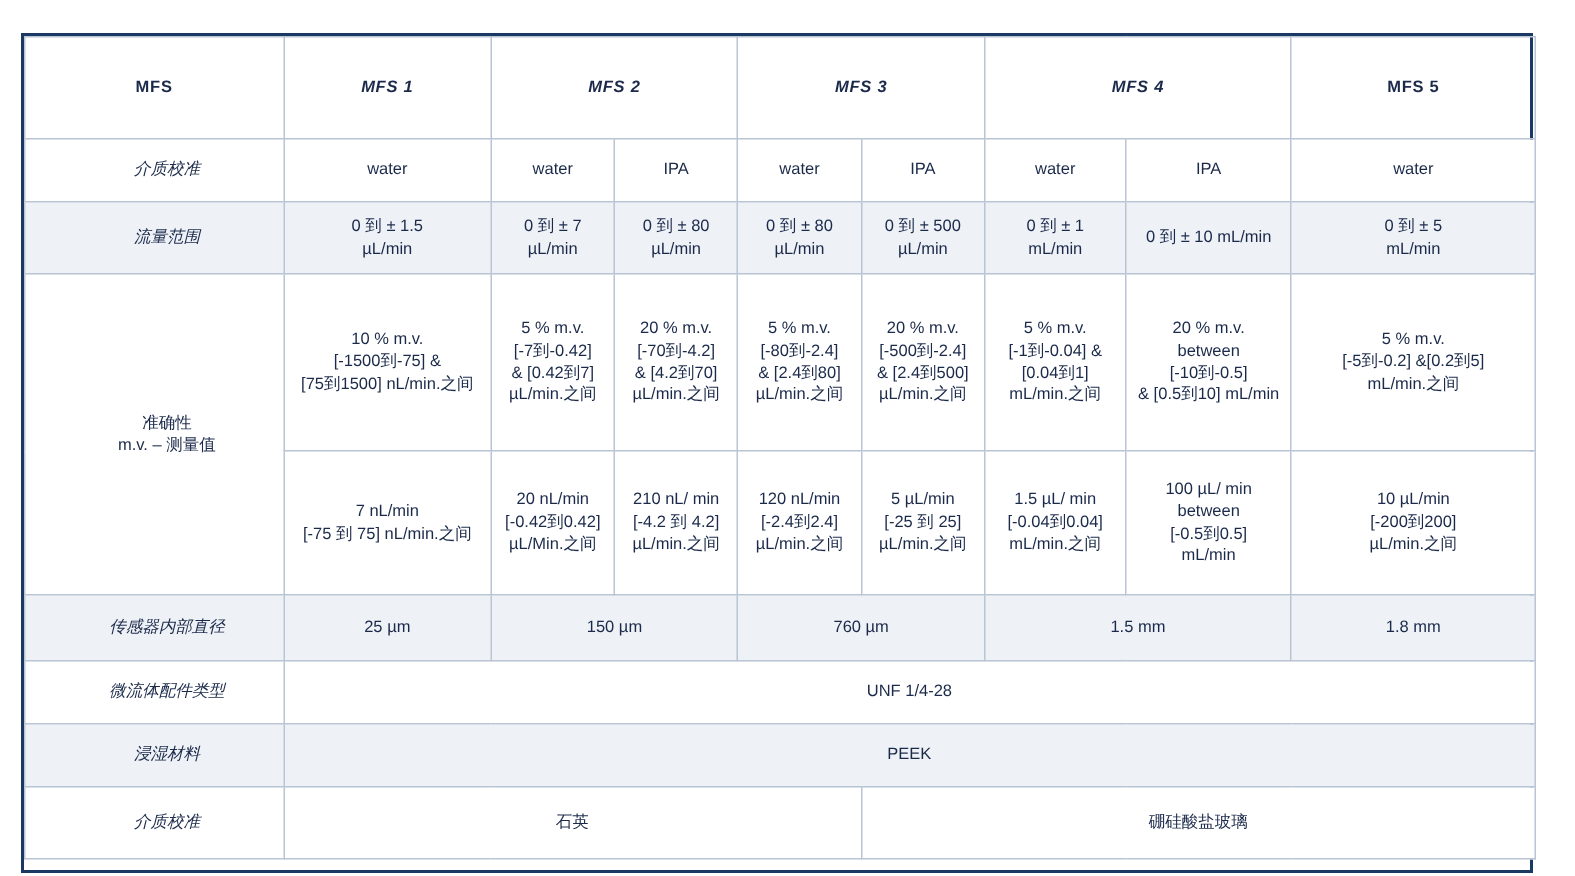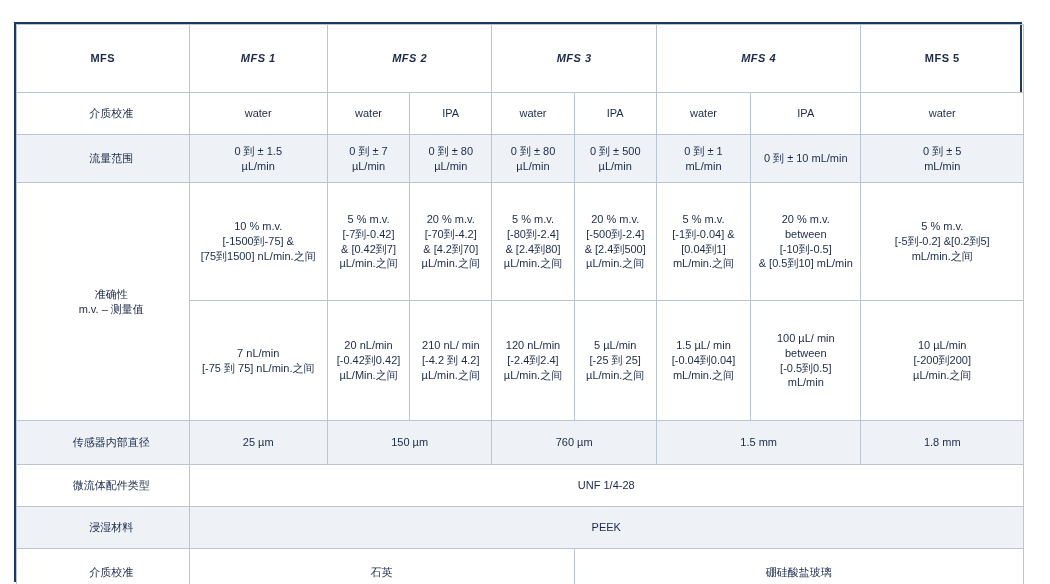--- a/index.html
+++ b/index.html
@@ -52,20 +52,21 @@
     font-style: italic;
   }
   .hdr td.first {
     border-right: 1px solid #b9c4d4;
   }
   .rowlabel {
     text-align: right;
     padding-left: 20px !important;
     font-size: 12px;
     background: #ffffff;
+    font-style: italic;
   }
   tr.shade td {
     background: #eef1f6;
   }
   tr.plain td {
     background: #ffffff;
   }
   .acc-label {
     text-align: right;
     padding-left: 20px !important;
@@ -134,21 +135,21 @@
         <td class="cell-tight">5 % m.v.<br>[-7到-0.42]<br>&amp; [0.42到7]<br>µL/min.之间</td>
         <td class="cell-tight">20 % m.v.<br>[-70到-4.2]<br>&amp; [4.2到70]<br>µL/min.之间</td>
         <td class="cell-tight">5 % m.v.<br>[-80到-2.4]<br>&amp; [2.4到80]<br>µL/min.之间</td>
         <td class="cell-tight">20 % m.v.<br>[-500到-2.4]<br>&amp; [2.4到500]<br>µL/min.之间</td>
         <td class="cell-tight">5 % m.v.<br>[-1到-0.04] &amp;<br>[0.04到1]<br>mL/min.之间</td>
         <td class="cell-tight">20 % m.v.<br>between<br>[-10到-0.5]<br>&amp; [0.5到10] mL/min</td>
         <td class="cell-tight">5 % m.v.<br>[-5到-0.2] &amp;[0.2到5]<br>mL/min.之间</td>
       </tr>
 
       <tr class="plain">
-        <td style="height:120px" class="cell-tight">7 nL/min<br>[-75 到 75] nL/min.之间</td>
+        <td style="height:96px" class="cell-tight">7 nL/min<br>[-75 到 75] nL/min.之间</td>
         <td class="cell-tight">20 nL/min<br>[-0.42到0.42]<br>µL/Min.之间</td>
         <td class="cell-tight">210 nL/ min<br>[-4.2 到 4.2]<br>µL/min.之间</td>
         <td class="cell-tight">120 nL/min<br>[-2.4到2.4]<br>µL/min.之间</td>
         <td class="cell-tight">5 µL/min<br>[-25 到 25]<br>µL/min.之间</td>
         <td class="cell-tight">1.5 µL/ min<br>[-0.04到0.04]<br>mL/min.之间</td>
         <td class="cell-tight">100 µL/ min<br>between<br>[-0.5到0.5]<br>mL/min</td>
         <td class="cell-tight">10 µL/min<br>[-200到200]<br>µL/min.之间</td>
       </tr>
 
       <tr class="shade">

